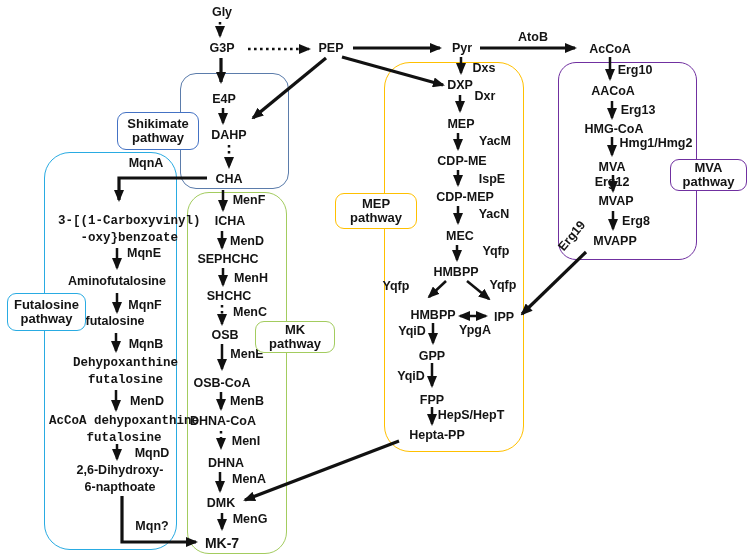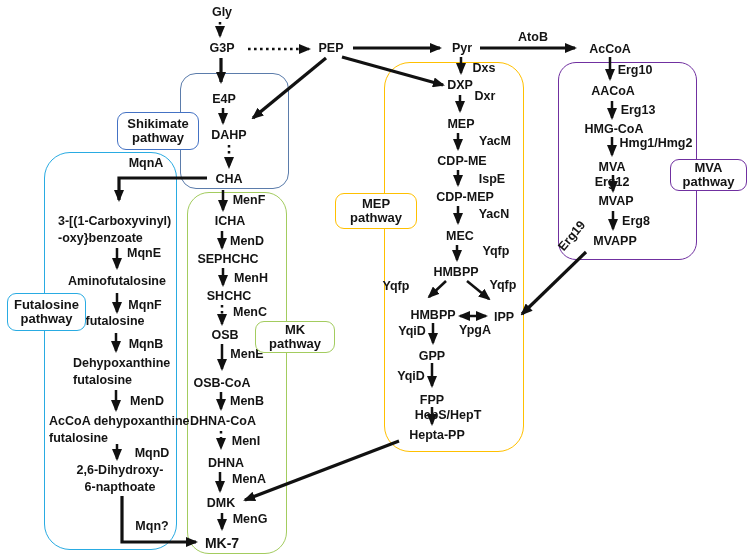--- a/index.html
+++ b/index.html
@@ -10,21 +10,21 @@
   #box-futalosine{left:44px;top:152px;width:131px;height:396px;border-color:#29abe2;border-radius:26px;}
   #box-mk{left:187px;top:192px;width:98px;height:360px;border-color:#a3cc5f;border-radius:22px;}
   #box-mep{left:384px;top:62px;width:138px;height:388px;border-color:#ffc000;border-radius:26px;}
   #box-mva{left:558px;top:62px;width:137px;height:196px;border-color:#7030a0;border-radius:18px;}
   svg.arrows{position:absolute;left:0;top:0;z-index:2;}
   .a{stroke:#111;stroke-width:2.5;fill:none;}
   .thick{stroke-width:3.2;}
   .dot{stroke-dasharray:2.6 3.4;}
   .node,.enz{position:absolute;transform:translate(-50%,-50%);z-index:3;color:#141414;
     font-size:12.5px;font-weight:700;line-height:16.5px;white-space:pre-line;text-align:center;}
-  .left{transform:translate(0,-50%);text-align:left;}
+  .left{transform:translate(0,-50%);text-align:center;font-family:Liberation Mono, monospace;}
   .big{font-size:14px;}
   .rot{transform:translate(-50%,-50%) rotate(-50deg);}
   .plabel{position:absolute;border:1.7px solid;border-radius:9px;background:#fff;z-index:4;
     display:flex;align-items:center;justify-content:center;text-align:center;
     font-size:13px;font-weight:700;line-height:14px;white-space:pre-line;color:#141414;}
   #lab-shikimate{left:117px;top:112px;width:80px;height:36px;border-color:#4472c4;}
   #lab-futalosine{left:7px;top:293px;width:77px;height:36px;border-color:#29abe2;}
   #lab-mk{left:255px;top:321px;width:78px;height:30px;border-color:#a3cc5f;}
   #lab-mep{left:335px;top:193px;width:80px;height:34px;border-color:#ffc000;}
   #lab-mva{left:670px;top:159px;width:75px;height:30px;border-color:#7030a0;}
@@ -152,21 +152,21 @@
   <div class="enz" style="left:485px;top:96px">Dxr</div>
   <div class="enz" style="left:495px;top:141px">YacM</div>
   <div class="enz" style="left:492px;top:179px">IspE</div>
   <div class="enz" style="left:494px;top:214px">YacN</div>
   <div class="enz" style="left:496px;top:251px">Yqfp</div>
   <div class="enz" style="left:396px;top:286px">Yqfp</div>
   <div class="enz" style="left:503px;top:285px">Yqfp</div>
   <div class="enz" style="left:412px;top:331px">YqiD</div>
   <div class="enz" style="left:475px;top:330px">YpgA</div>
   <div class="enz" style="left:411px;top:376px">YqiD</div>
-  <div class="enz" style="left:448px;top:415px">HepS/HepT</div>
+  <div class="enz" style="left:471px;top:415px">HepS/HepT</div>
   <div class="enz" style="left:635px;top:70px">Erg10</div>
   <div class="enz" style="left:638px;top:110px">Erg13</div>
   <div class="enz" style="left:656px;top:143px">Hmg1/Hmg2</div>
   <div class="enz" style="left:612px;top:182px">Erg12</div>
   <div class="enz" style="left:636px;top:221px">Erg8</div>
   <div class="enz rot" style="left:572px;top:236px">Erg19</div>
   <div class="enz" style="left:146px;top:163px">MqnA</div>
   <div class="enz" style="left:144px;top:253px">MqnE</div>
   <div class="enz" style="left:145px;top:305px">MqnF</div>
   <div class="enz" style="left:146px;top:344px">MqnB</div>

